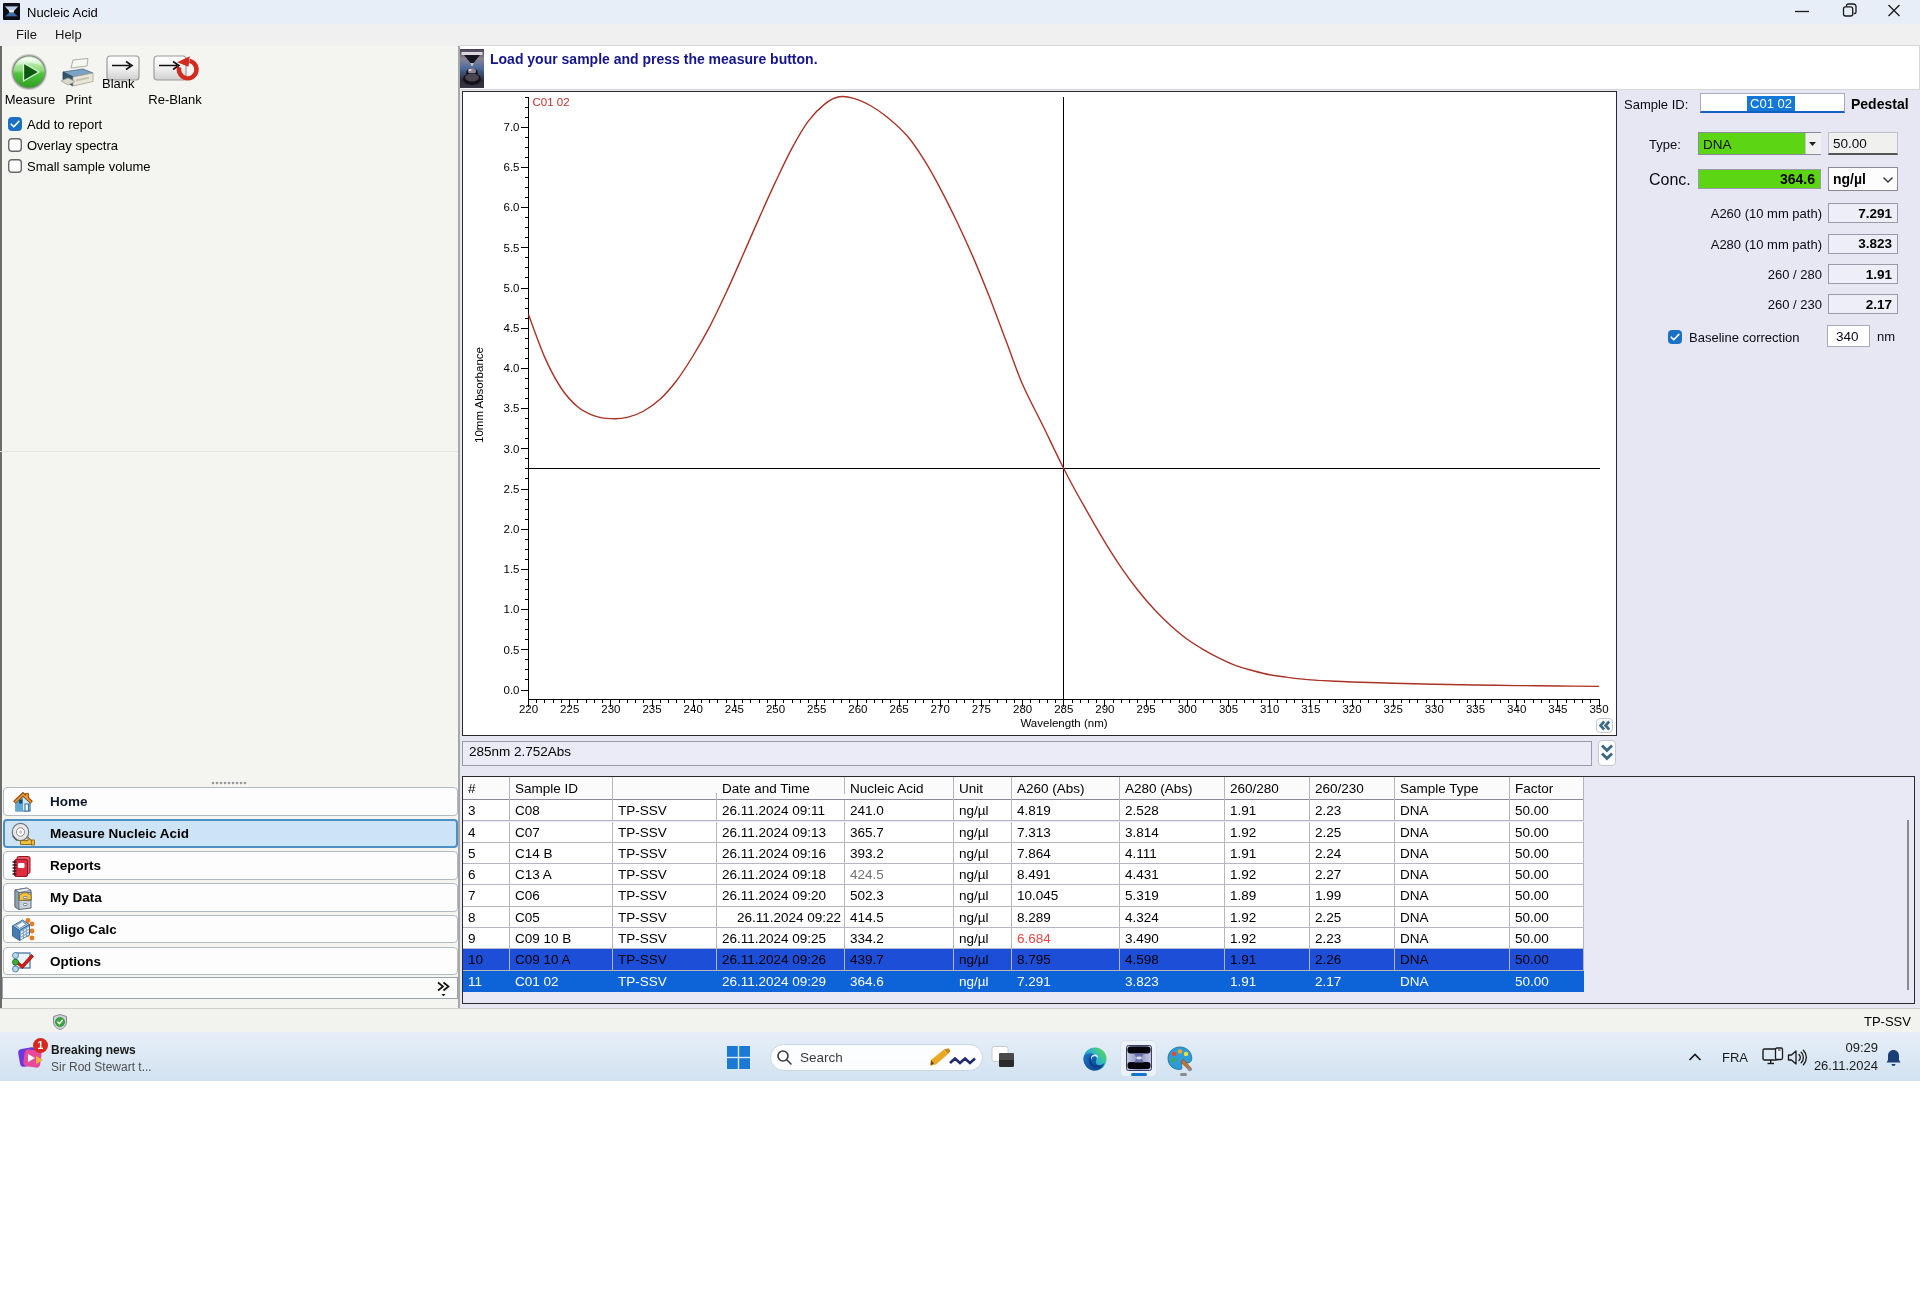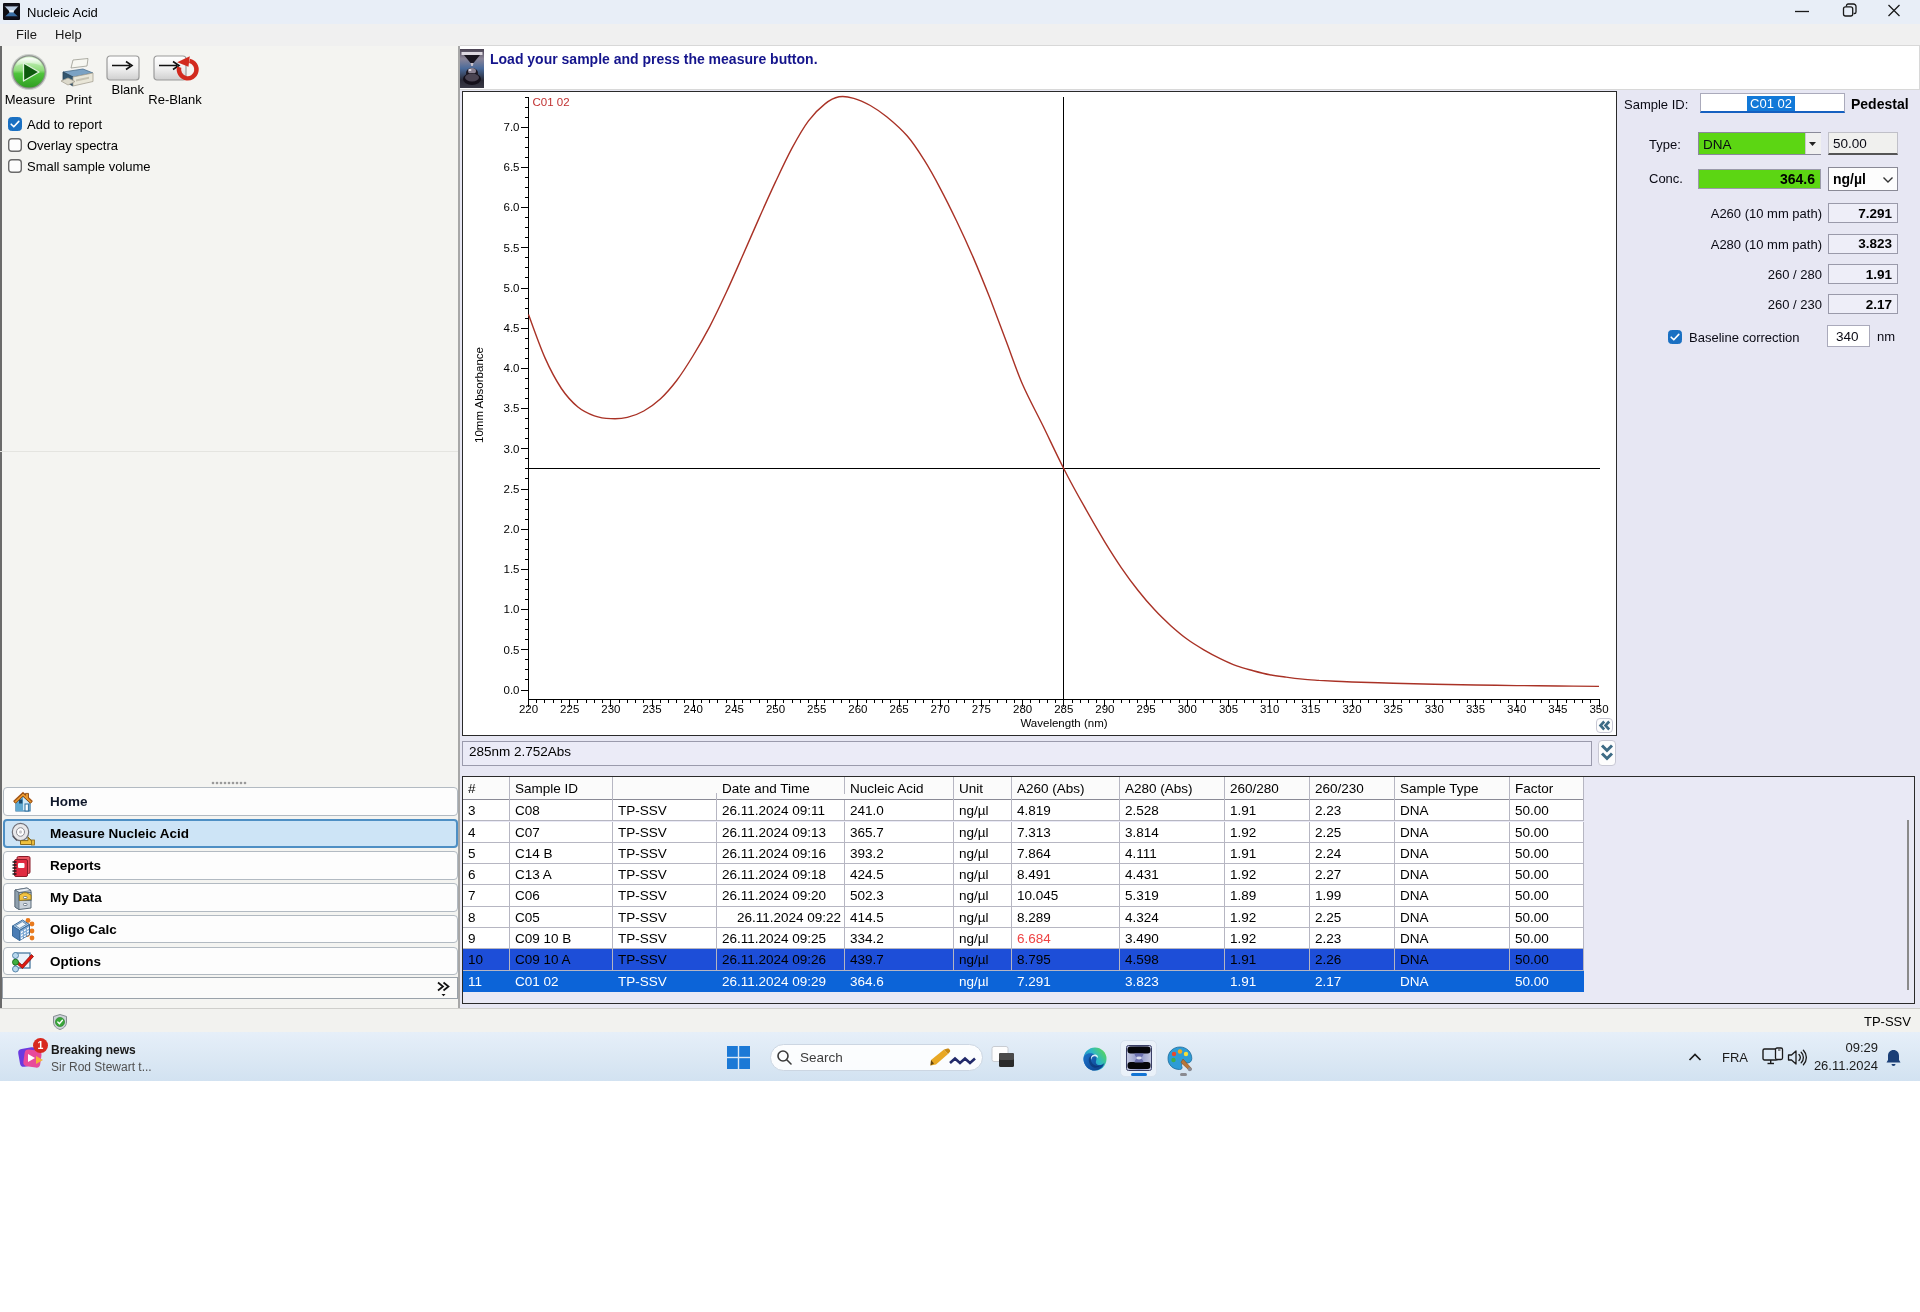--- a/index.html
+++ b/index.html
@@ -54,21 +54,21 @@
 <div class="abs" style="left:1649px;top:137px;font-size:13px;color:#0a0a14">Type:</div>
 <div class="abs" style="left:1698px;top:132px;width:123px;height:23px;background:#5cd613;border:1px solid #8a8a9a"></div>
 <div class="abs" style="left:1804.5px;top:133px;width:16.5px;height:21px;background:#f0f0f0;border-left:1px solid #c8c8d0"></div>
 <svg class="abs" style="left:1808px;top:141px" width="10" height="6" viewBox="0 0 10 6">
     <path d="M1 1 L8 1 L4.5 5 Z" fill="#222"></path>
   </svg>
 <div class="abs" style="left:1703px;top:136.5px;font-size:13.5px;color:#0a0a14">DNA</div>
 <div class="abs" style="left:1828px;top:132px;width:70px;height:23px;background:#f0f0ee;border:1px solid #c0c0c8;border-bottom:2px solid #555">
     <div style="margin:3px 0 0 4px;font-size:13.5px;color:#0a0a14">50.00</div>
   </div>
-<div class="abs" style="left:1649px;top:171px;font-size:13px;color:#0a0a14">Conc.</div>
+<div class="abs" style="left:1649px;top:171px;font-size:16px;color:#0a0a14">Conc.</div>
 <div class="abs" style="left:1698px;top:169px;width:123px;height:20px;background:#5cd613;border:1px solid #9a9aaa">
     <div style="margin:1px 5px 0 0;font-size:14px;font-weight:bold;color:#000;text-align:right">364.6</div>
   </div>
 <div class="abs" style="left:1828px;top:167px;width:70px;height:24px;background:#fdfdfd;border:1px solid #8a8a96">
     <div style="margin:3px 0 0 4px;font-size:14px;font-weight:bold;color:#000">ng/µl</div>
   </div>
 <svg class="abs" style="left:1882px;top:176px" width="12" height="8" viewBox="0 0 12 8">
     <path d="M1.5 1.5 L6 6 L10.5 1.5" fill="none" stroke="#333" stroke-width="1.4"></path>
   </svg>
 <div class="abs" style="left:1600px;top:206px;width:222px;text-align:right;font-size:13px;color:#0a0a14">A260 (10 mm path)</div>
@@ -133,21 +133,21 @@
 <defs>
       <linearGradient id="bx" x1="0" y1="0" x2="0" y2="1">
 <stop offset="0" stop-color="#ffffff"></stop>
         <stop offset="0.5" stop-color="#f1f1f1"></stop>
         <stop offset="1" stop-color="#cfcfcf"></stop>
 </linearGradient>
     </defs>
 <rect x="1" y="1" width="32" height="24" rx="3" fill="url(#bx)" stroke="#9a9a9a" stroke-width="1.2"></rect>
 <path d="M6 10.5 H 24 M20 6.5 L26 10.5 L20 14.5" fill="none" stroke="#111" stroke-width="1.6"></path>
 </svg>
-<div class="abs t13" style="left:102px;top:82px;width:42px;text-align:right">Blank</div>
+<div class="abs t13" style="left:102px;top:76px;width:42px;text-align:left">Blank</div>
 <svg class="abs" style="left:153px;top:55px" width="48" height="28" viewBox="0 0 48 28">
 <rect x="1" y="1" width="32" height="24" rx="3" fill="url(#bx)" stroke="#9a9a9a" stroke-width="1.2"></rect>
 <path d="M6 10.5 H 24 M20 6.5 L26 10.5 L20 14.5" fill="none" stroke="#111" stroke-width="1.6"></path>
 <path d="M36.5 5.9 A 8.8 8.8 0 1 1 26.2 12.2" fill="none" stroke="#d22a1e" stroke-width="4.4"></path>
 <path d="M24.2 7.2 L36.8 1.2 L35.5 11.8 Z" fill="#d22a1e"></path>
 </svg>
 <div class="abs t13" style="left:144px;top:92px;width:62px;text-align:center;white-space:nowrap">Re-Blank</div>
 <svg class="abs" style="left:8px;top:117px" width="14" height="14" viewBox="0 0 14 14">
 <rect x="0.5" y="0.5" width="13" height="13" rx="3" fill="#1a70c2" stroke="#1a70c2"></rect>
 <path d="M3.2 7.2 L5.8 9.8 L10.8 4.4" fill="none" stroke="#fff" stroke-width="1.6" stroke-linecap="round" stroke-linejoin="round"></path>
@@ -391,21 +391,21 @@
     <div class="abs" style="left:47px;top:0;width:103px;height:21.3px;border-right:1px solid #b6b6c2">
       <div style="margin:3px 0 0 5px;font-size:13.5px;color:#000;white-space:nowrap">C13 A</div>
     </div>
     <div class="abs" style="left:150px;top:0;width:104px;height:21.3px;border-right:1px solid #b6b6c2">
       <div style="margin:3px 0 0 5px;font-size:13.5px;color:#000;white-space:nowrap">TP-SSV</div>
     </div>
     <div class="abs" style="left:254px;top:0;width:128px;height:21.3px;border-right:1px solid #b6b6c2">
       <div style="margin:3px 0 0 5px;font-size:13.5px;color:#000;white-space:nowrap">26.11.2024 09:18</div>
     </div>
     <div class="abs" style="left:382px;top:0;width:109px;height:21.3px;border-right:1px solid #b6b6c2">
-      <div style="margin:3px 0 0 5px;font-size:13.5px;color:#000000;white-space:nowrap">424.5</div>
+      <div style="margin:3px 0 0 5px;font-size:13.5px;color:#737373;white-space:nowrap">424.5</div>
     </div>
     <div class="abs" style="left:491px;top:0;width:58px;height:21.3px;border-right:1px solid #b6b6c2">
       <div style="margin:3px 0 0 5px;font-size:13.5px;color:#000;white-space:nowrap">ng/µl</div>
     </div>
     <div class="abs" style="left:549px;top:0;width:108px;height:21.3px;border-right:1px solid #b6b6c2">
       <div style="margin:3px 0 0 5px;font-size:13.5px;color:#000;white-space:nowrap">8.491</div>
     </div>
     <div class="abs" style="left:657px;top:0;width:105px;height:21.3px;border-right:1px solid #b6b6c2">
       <div style="margin:3px 0 0 5px;font-size:13.5px;color:#000;white-space:nowrap">4.431</div>
     </div>

